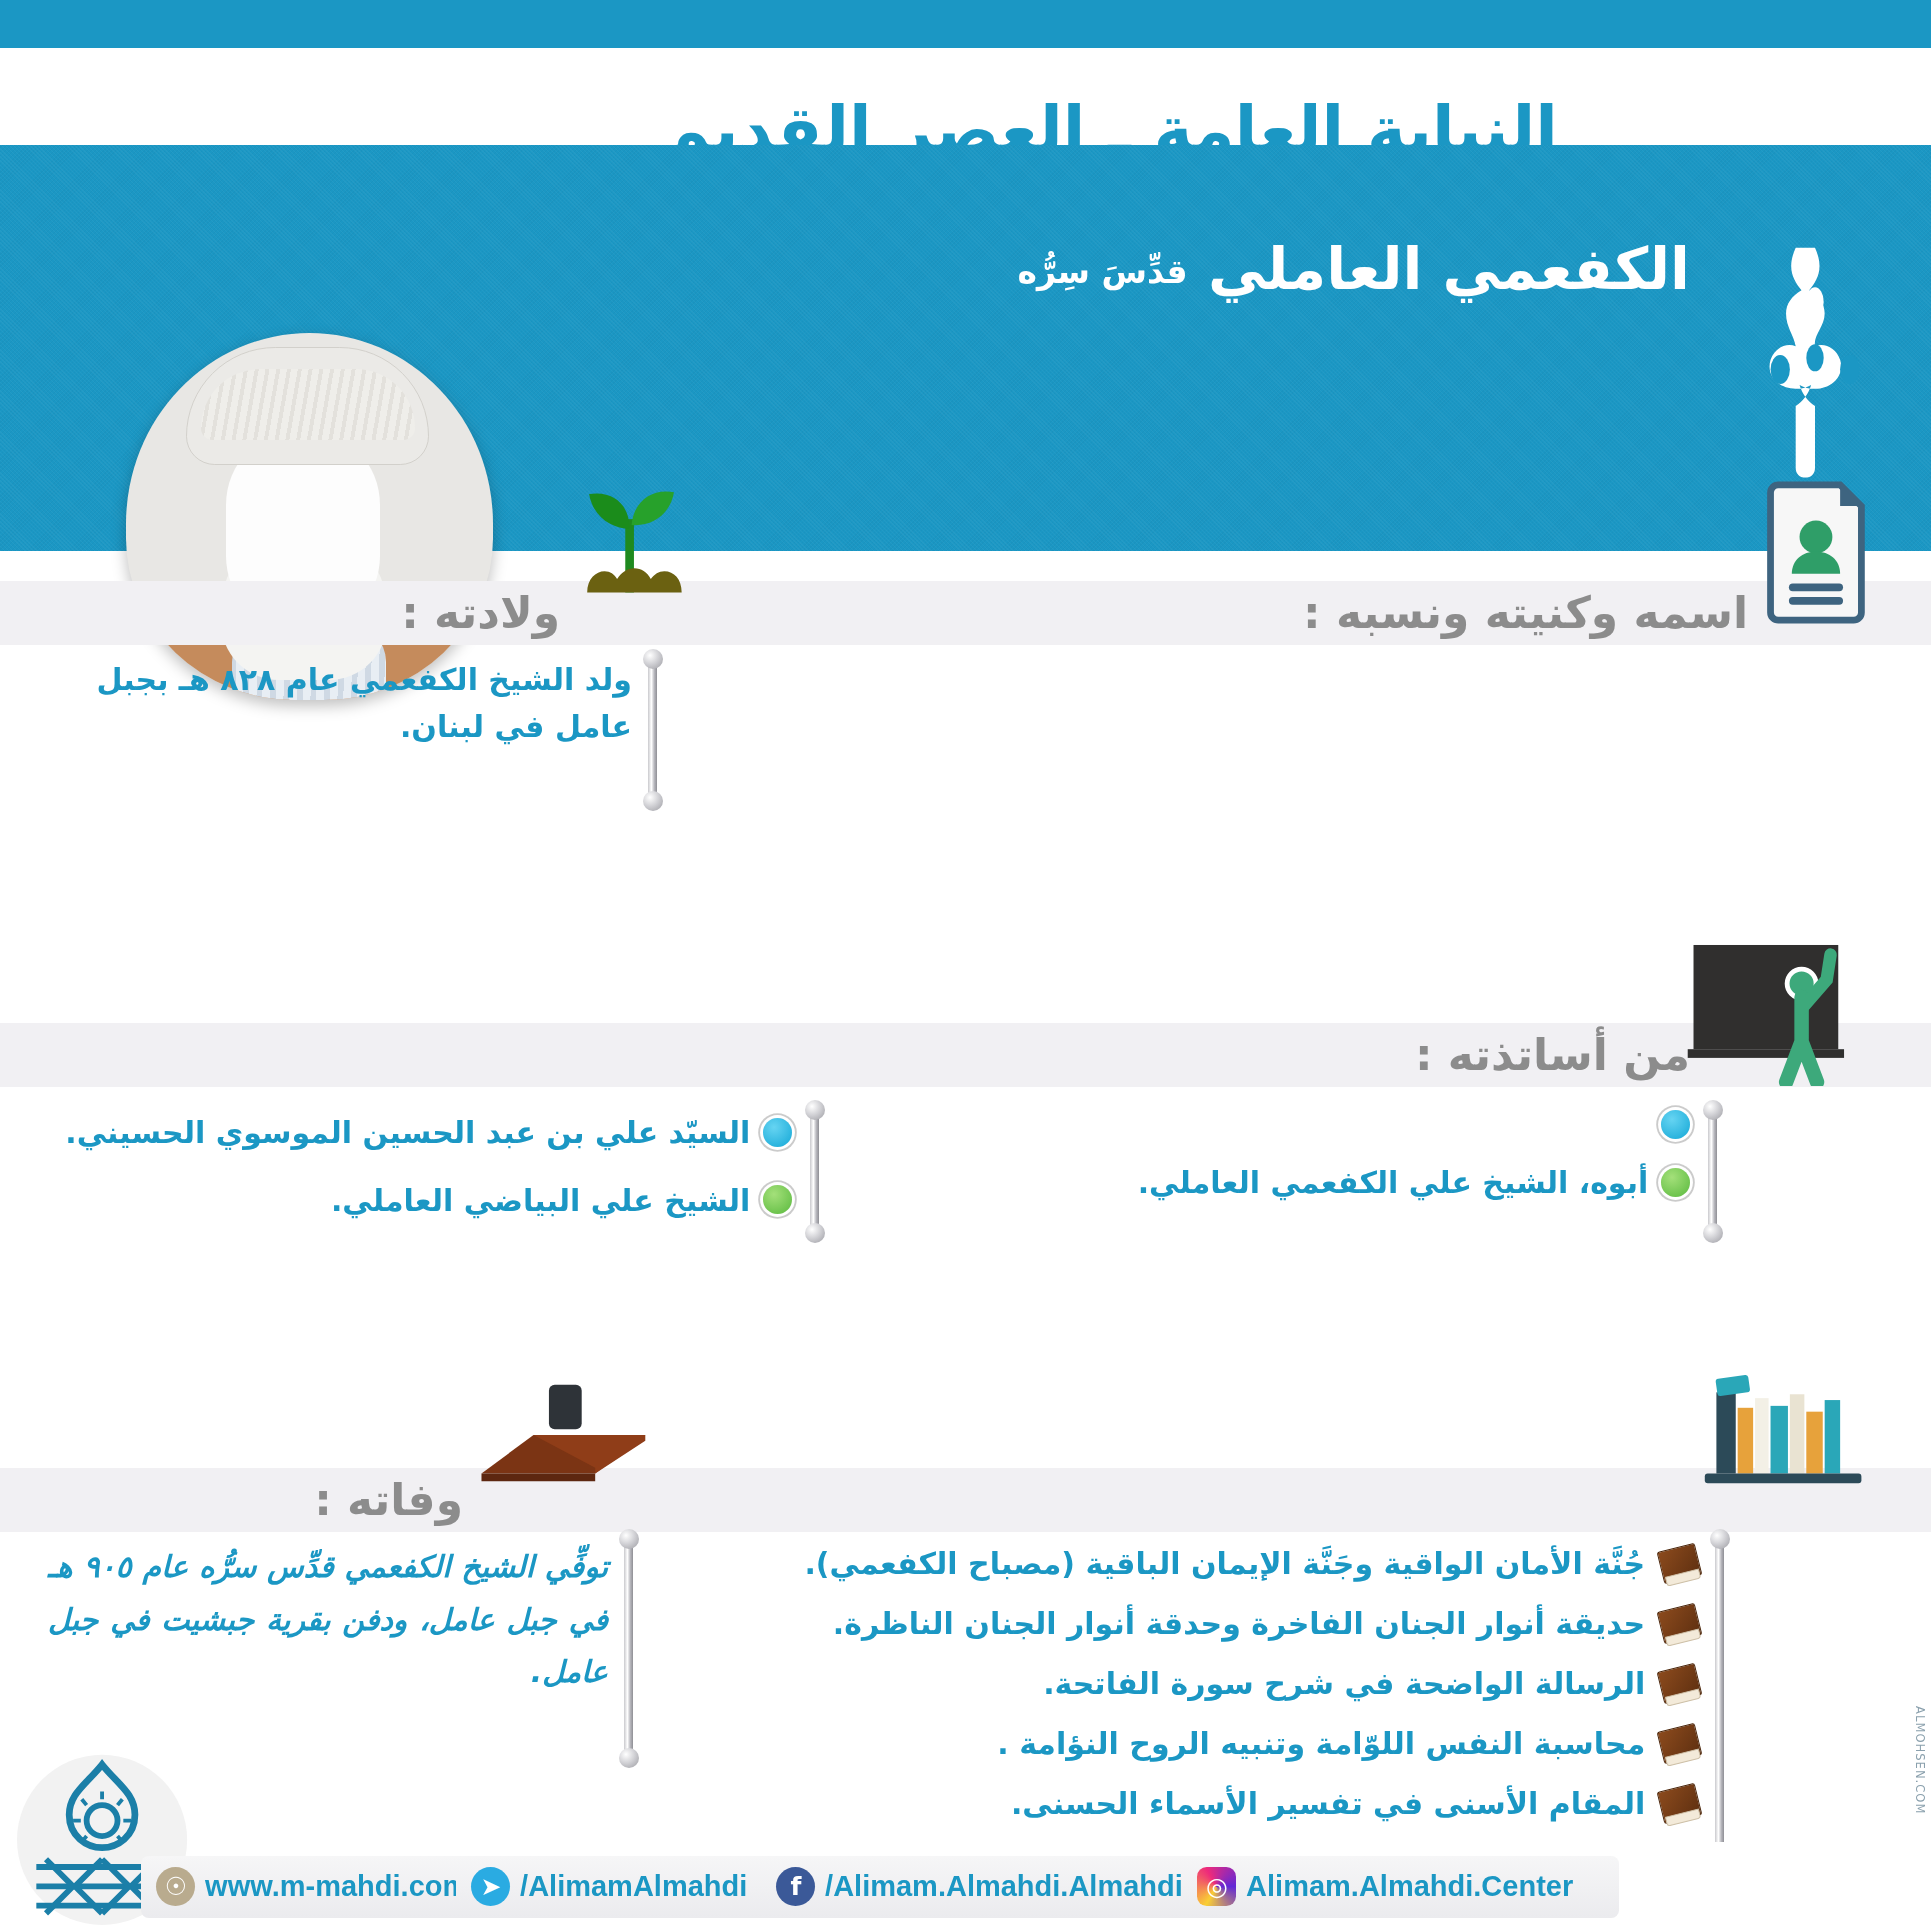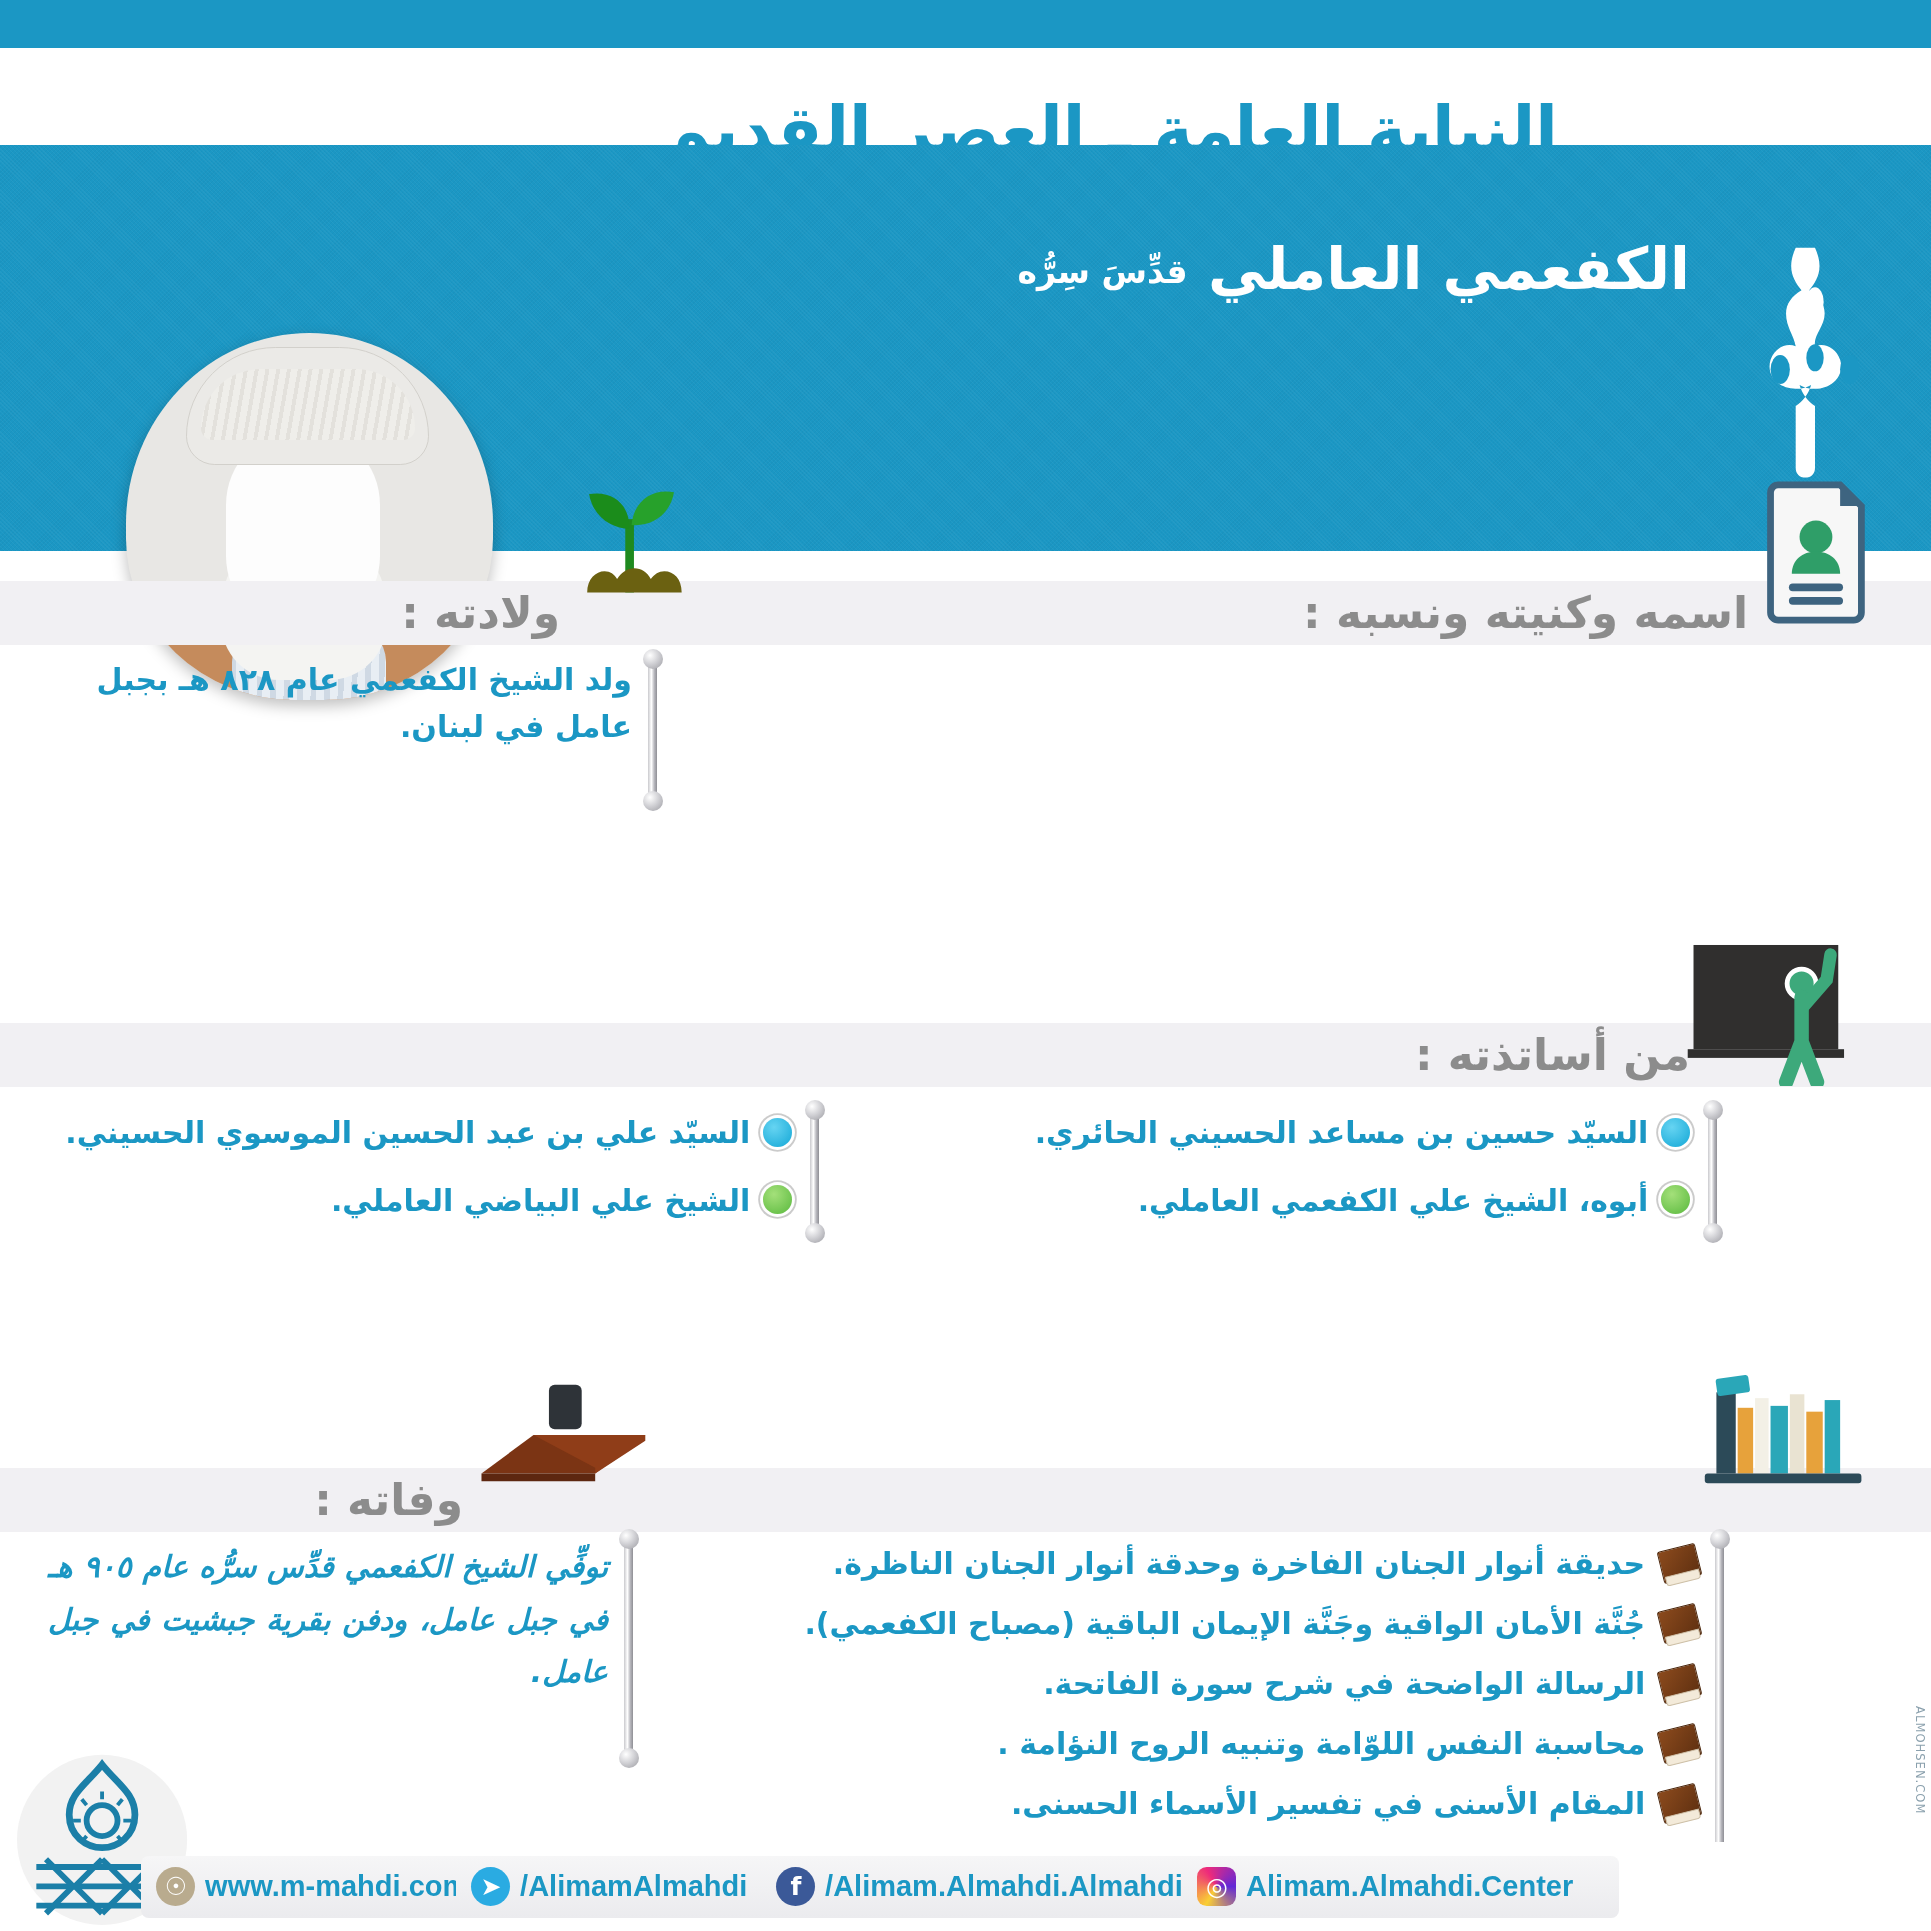--- a/index.html
+++ b/index.html
@@ -206,21 +206,20 @@
       <path d="M126 58 L126 104 L110 146 M126 104 L142 146" stroke="#3da97b" stroke-width="15" fill="none" stroke-linecap="round"></path>
       <path d="M126 70 L152 40 L156 14" stroke="#3da97b" stroke-width="13" fill="none" stroke-linecap="round"></path>
     </svg>
   </div>
   <div class="strip-head" style="right:241px;top:1023px;">من أساتذته :</div>
 
   <div class="col" style="right:241px;top:1110px;width:821px;text-align:right;">
     <div class="rod" style="right:-27px;top:3.9px;height:116px;"></div>
     <div class="item">
       <span class="bullet cy"></span>
-      <span class="body-txt txt">السيّد حسين بن مساعد الحسيني الحائري.</span>
     </div>
     <div class="item">
       <span class="bullet gr"></span>
       <span class="body-txt txt">أبوه، الشيخ علي الكفعمي العاملي.</span>
     </div>
   </div>
 
   <div class="col" style="right:1139px;top:1110px;width:763px;text-align:right;">
     <div class="rod" style="right:-27px;top:3.9px;height:116px;"></div>
     <div class="item">
@@ -256,25 +255,25 @@
       <path d="M18 96 L136 96 L136 104 L18 104 Z" fill="#5d2710"></path>
       <path d="M72 56 L188 56 L188 62 L136 96 L136 90 Z" fill="#8f3d18"></path>
     </svg>
   </div>
   <div class="strip-head" style="right:1468px;top:1468px;">وفاته :</div>
 
   <div class="col" style="right:232px;top:1541px;width:1081px;text-align:right;">
     <div class="rod" style="right:-25px;top:1.9px;height:319px;"></div>
     <div class="item" style="margin-bottom:13.5px;">
       <span class="bookicon"><span class="cover"></span><span class="pages"></span></span>
+      <span class="body-txt txt">جُنَّة الأمان الواقية وجَنَّة الإيمان الباقية (مصباح الكفعمي).</span>
+    </div>
+    <div class="item" style="margin-bottom:13.5px;">
+      <span class="bookicon"><span class="cover"></span><span class="pages"></span></span>
       <span class="body-txt txt">حديقة أنوار الجنان الفاخرة وحدقة أنوار الجنان الناظرة.</span>
-    </div>
-    <div class="item" style="margin-bottom:13.5px;">
-      <span class="bookicon"><span class="cover"></span><span class="pages"></span></span>
-      <span class="body-txt txt">جُنَّة الأمان الواقية وجَنَّة الإيمان الباقية (مصباح الكفعمي).</span>
     </div>
     <div class="item" style="margin-bottom:13.5px;">
       <span class="bookicon"><span class="cover"></span><span class="pages"></span></span>
       <span class="body-txt txt">الرسالة الواضحة في شرح سورة الفاتحة.</span>
     </div>
     <div class="item" style="margin-bottom:13.5px;">
       <span class="bookicon"><span class="cover"></span><span class="pages"></span></span>
       <span class="body-txt txt">محاسبة النفس اللوّامة وتنبيه الروح النؤامة .</span>
     </div>
     <div class="item" style="margin-bottom:0;">

